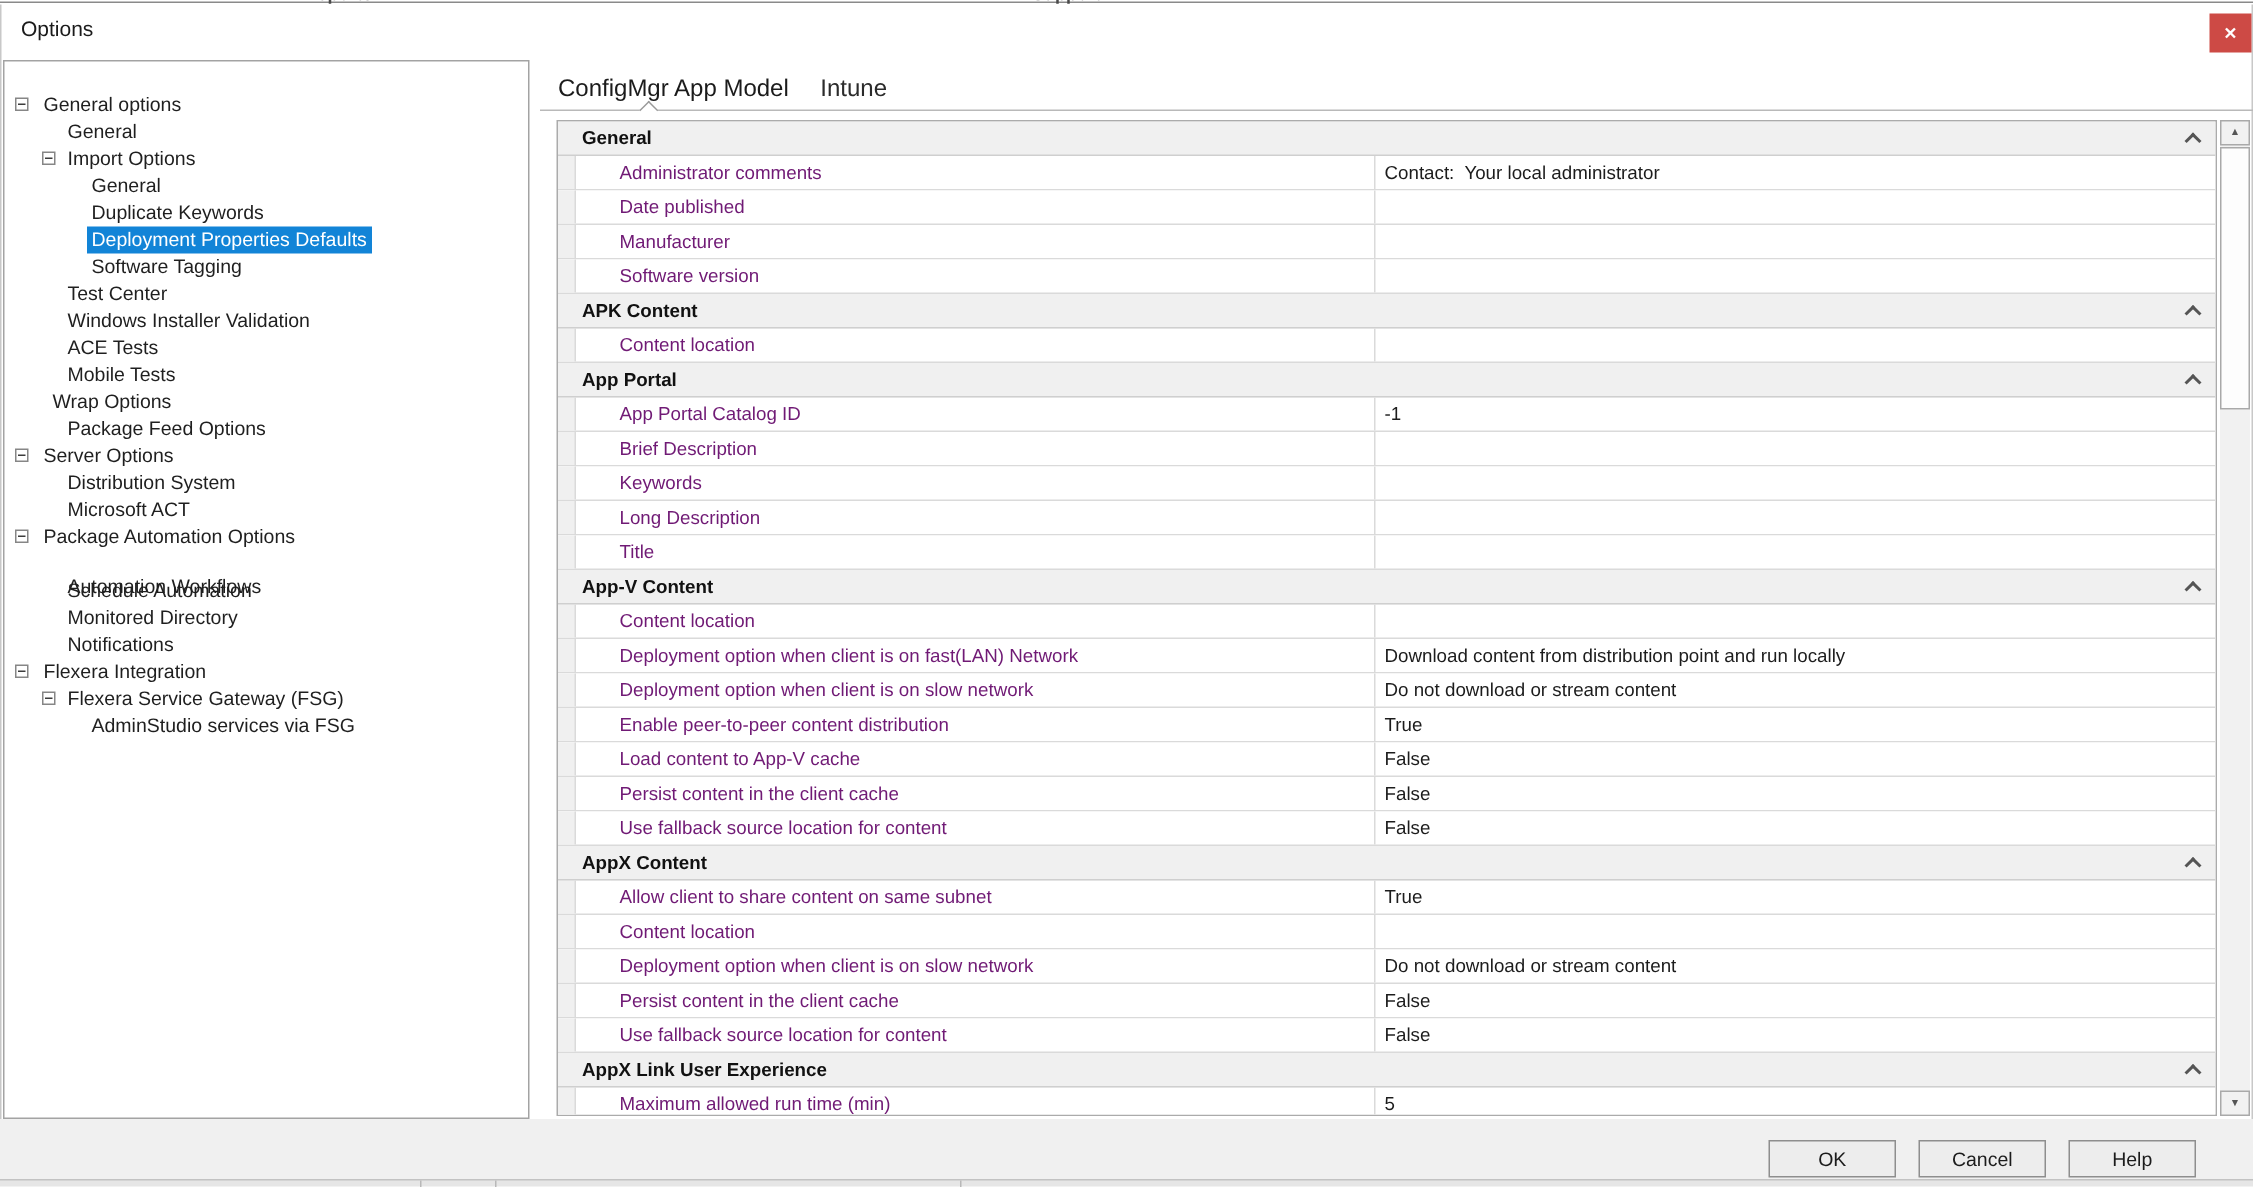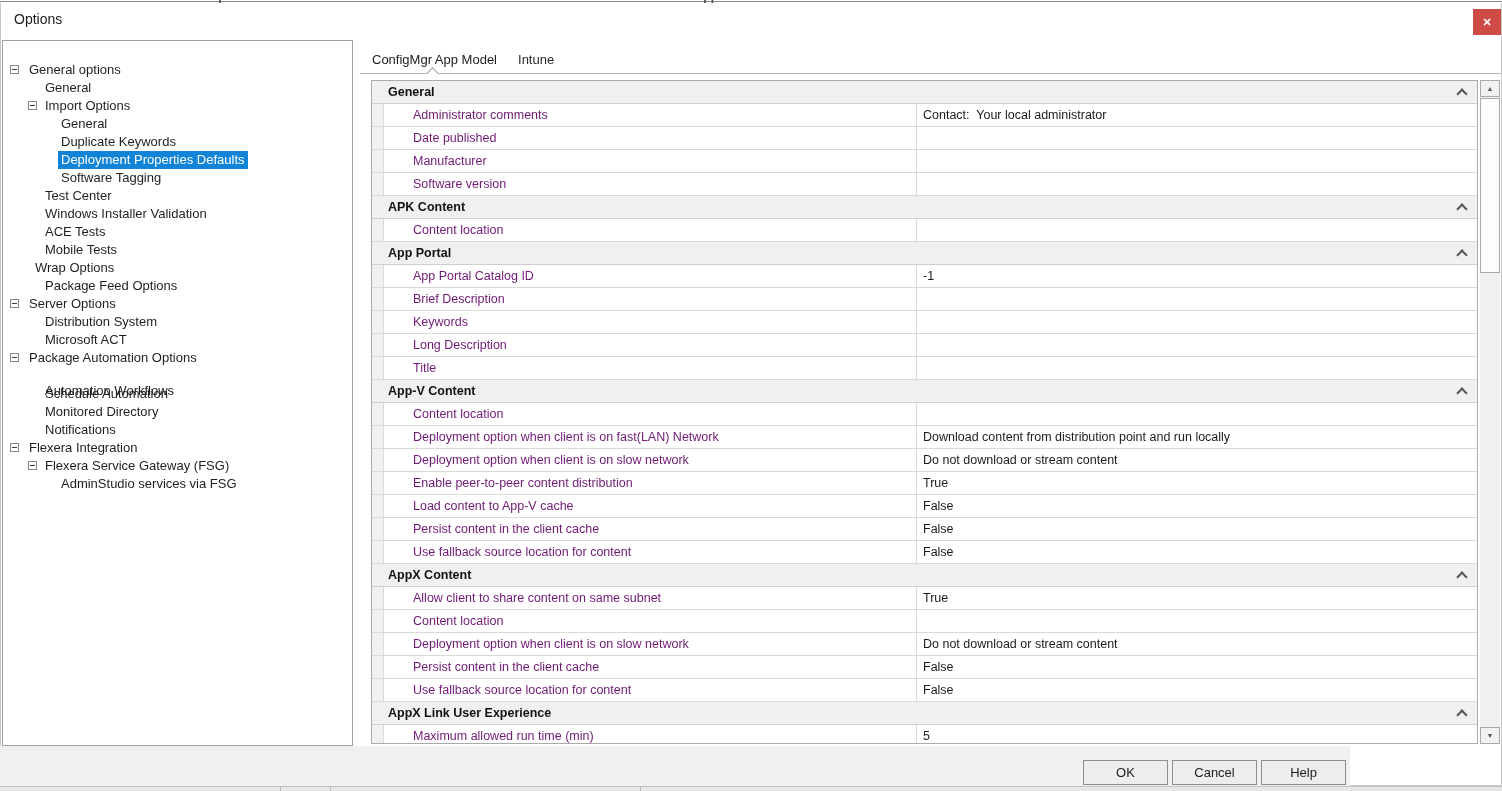--- a/index.html
+++ b/index.html
@@ -24,21 +24,21 @@
   #tree-panel { left:2px; top:40px; width:351px; height:706px; border:1px solid #a3a3a3; background:#fff; padding-top:20px; overflow:hidden; }
   .tree-item { position:relative; height:18px; line-height:18px; font-size:13px; color:#1f1f1f; white-space:nowrap; }
   .tree-item .expander { position:absolute; top:4px; width:9px; height:9px; border:1px solid #868686; background:#fff; }
   .tree-item .expander .minus { position:absolute; left:1px; top:3px; width:5px; height:1px; background:#3c3c3c; }
   .tree-item .lbl { display:inline-block; padding:0 3px; }
   .tree-item .lbl.selected { background:#1284d7; color:#fff; }
 
   
   #tab-row { left:360px; top:46px; width:1142px; height:27px; }
   #tab-row .tabs { position:absolute; left:12px; top:0; display:flex; gap:21px; height:27px; align-items:center; }
-  .tab { font-size:13px; color:#2b2b2b; cursor:default; }
+  .tab { font-size:16px; color:#2b2b2b; cursor:default; }
   #tab-underline { left:360px; top:73px; width:1142px; height:1px; background:#b9b9b9; }
   #tab-notch { left:428px; top:69px; width:9px; height:9px; background:#fff;
     border-left:1px solid #9a9a9a; border-top:1px solid #9a9a9a; transform:rotate(45deg); }
 
   
   #grid { left:371px; top:80px; width:1107px; height:664px; border:1px solid #ababab; background:#fff; overflow:hidden; }
   .section-header { position:relative; height:23px; background:#f0f0f0; border-bottom:1px solid #cfcfcf;
     font-weight:bold; font-size:12.5px; color:#111; line-height:22px; padding-left:16px; }
   .chevron-up { position:absolute; right:11px; top:9px; width:8px; height:8px;
     border-left:2px solid #555; border-top:2px solid #555; transform:rotate(45deg); }
@@ -50,22 +50,22 @@
 
   
   #scrollbar { left:1480px; top:80px; width:20px; height:664px; background:#f1f1f1; }
   .scroll-btn { position:absolute; left:0; width:20px; height:17px; background:#f1f1f1; border:1px solid #a9a9a9;
     display:flex; align-items:center; justify-content:center; font-size:7px; color:#555; }
   #scroll-up { top:0; }
   #scroll-down { bottom:0; }
   #scroll-thumb { position:absolute; left:0; top:18px; width:20px; height:175px; background:#fdfdfd; border:1px solid #a9a9a9; }
 
   
-  #footer { left:0; top:746px; width:1350px; height:40px; background:#f0f0f0;
-    display:flex; justify-content:flex-end; padding:14px 4px 0 0; gap:4px; }
+  #footer { left:0; top:746px; width:1502px; height:40px; background:#f0f0f0;
+    display:flex; justify-content:flex-end; padding:14px 38px 0 0; gap:15px; }
   .dlg-button { width:85px; height:25px; background:#ededed; border:1px solid #8e8e8e;
     font-size:13px; color:#1c1c1c; text-align:center; line-height:23px; cursor:default; }
 </style>
 </head>
 <body>
 
 <div id="top-strip" class="abs">
   <div class="top-line"></div>
 <span class="frag" style="left: 203px;">Reports</span>
     <span class="frag" style="left: 688px;">Support</span>

